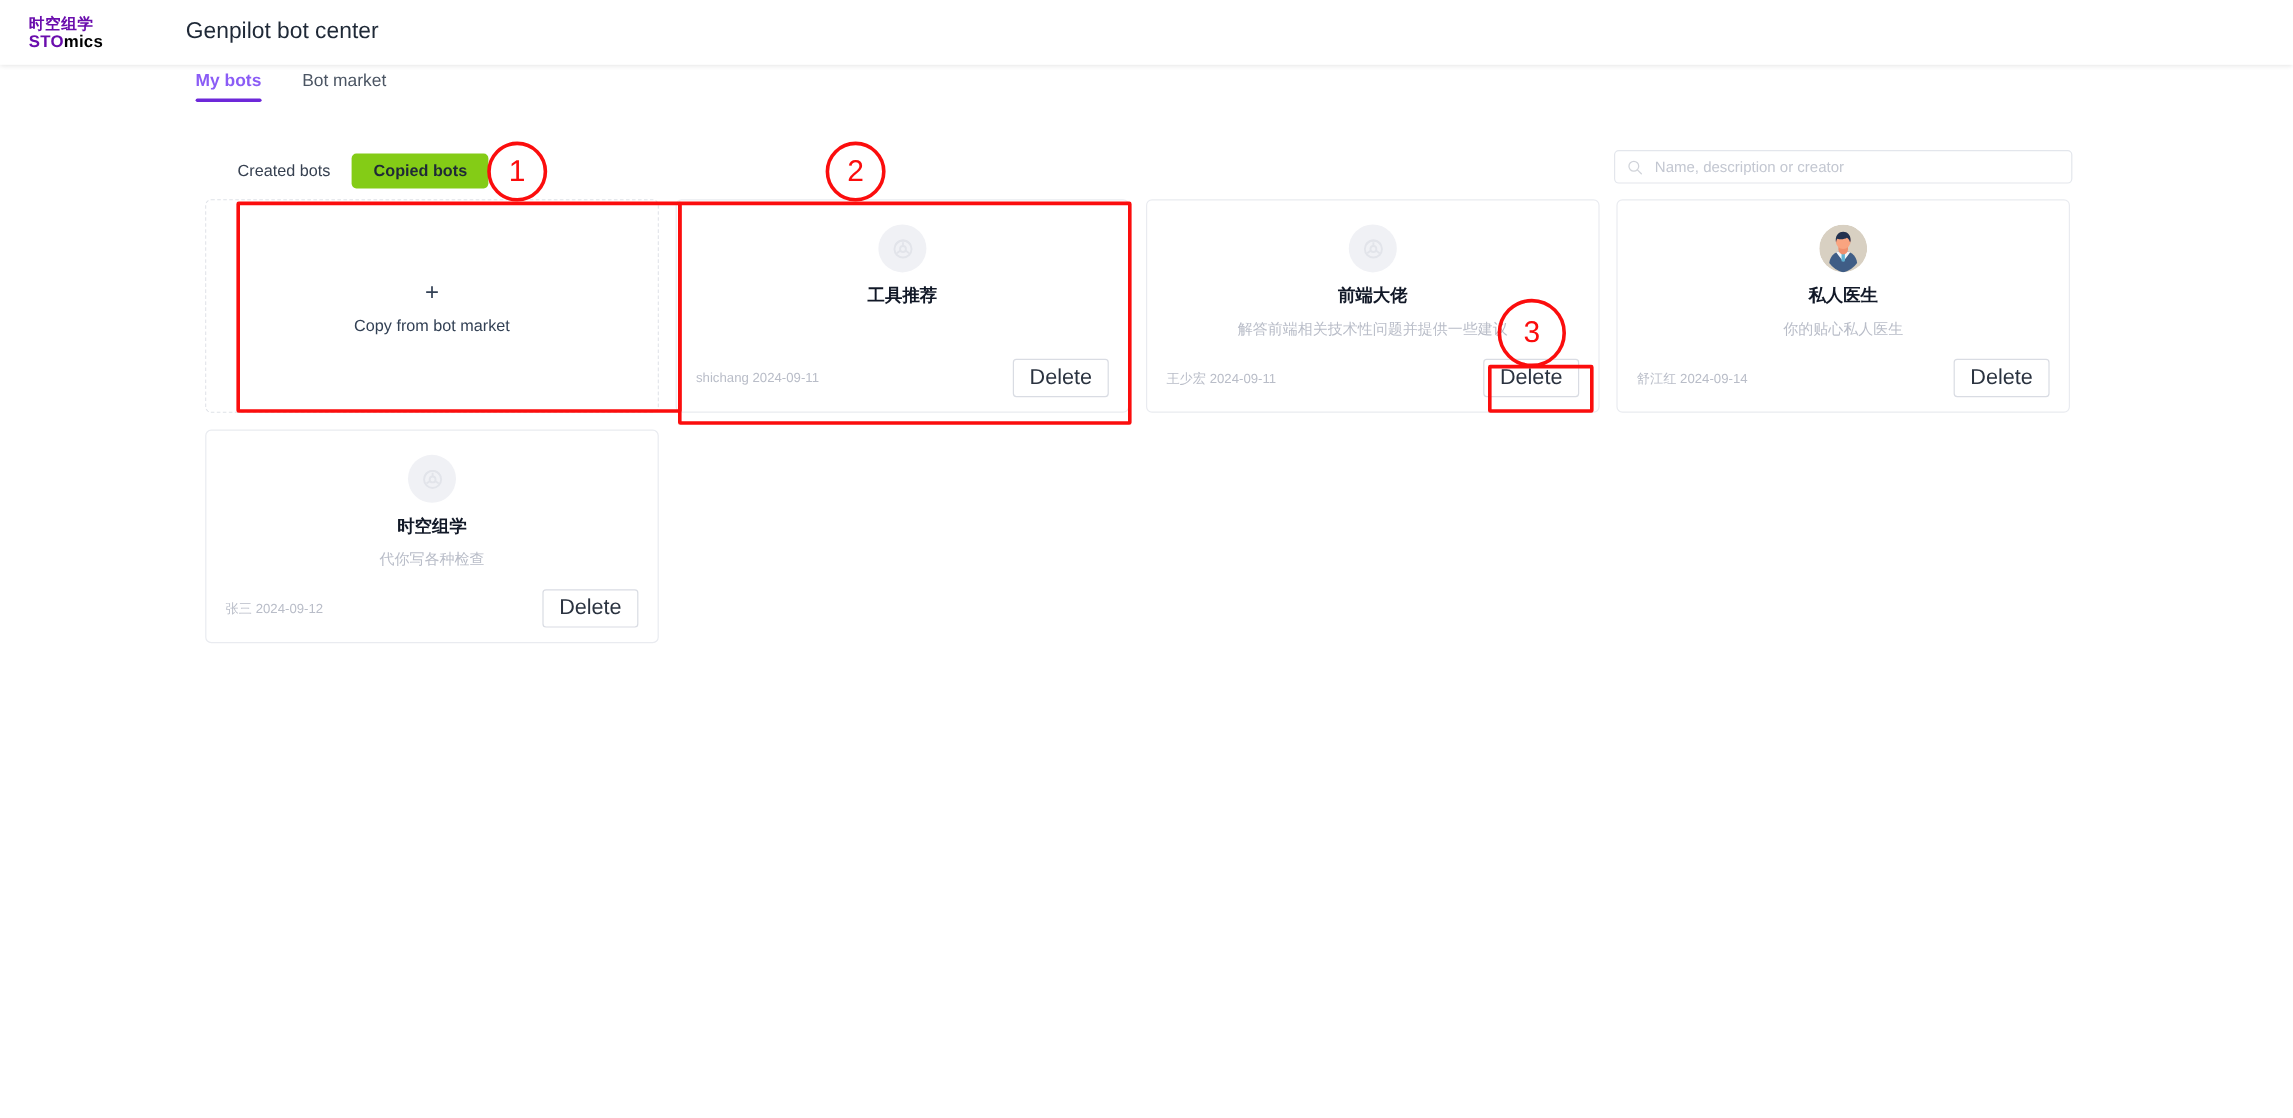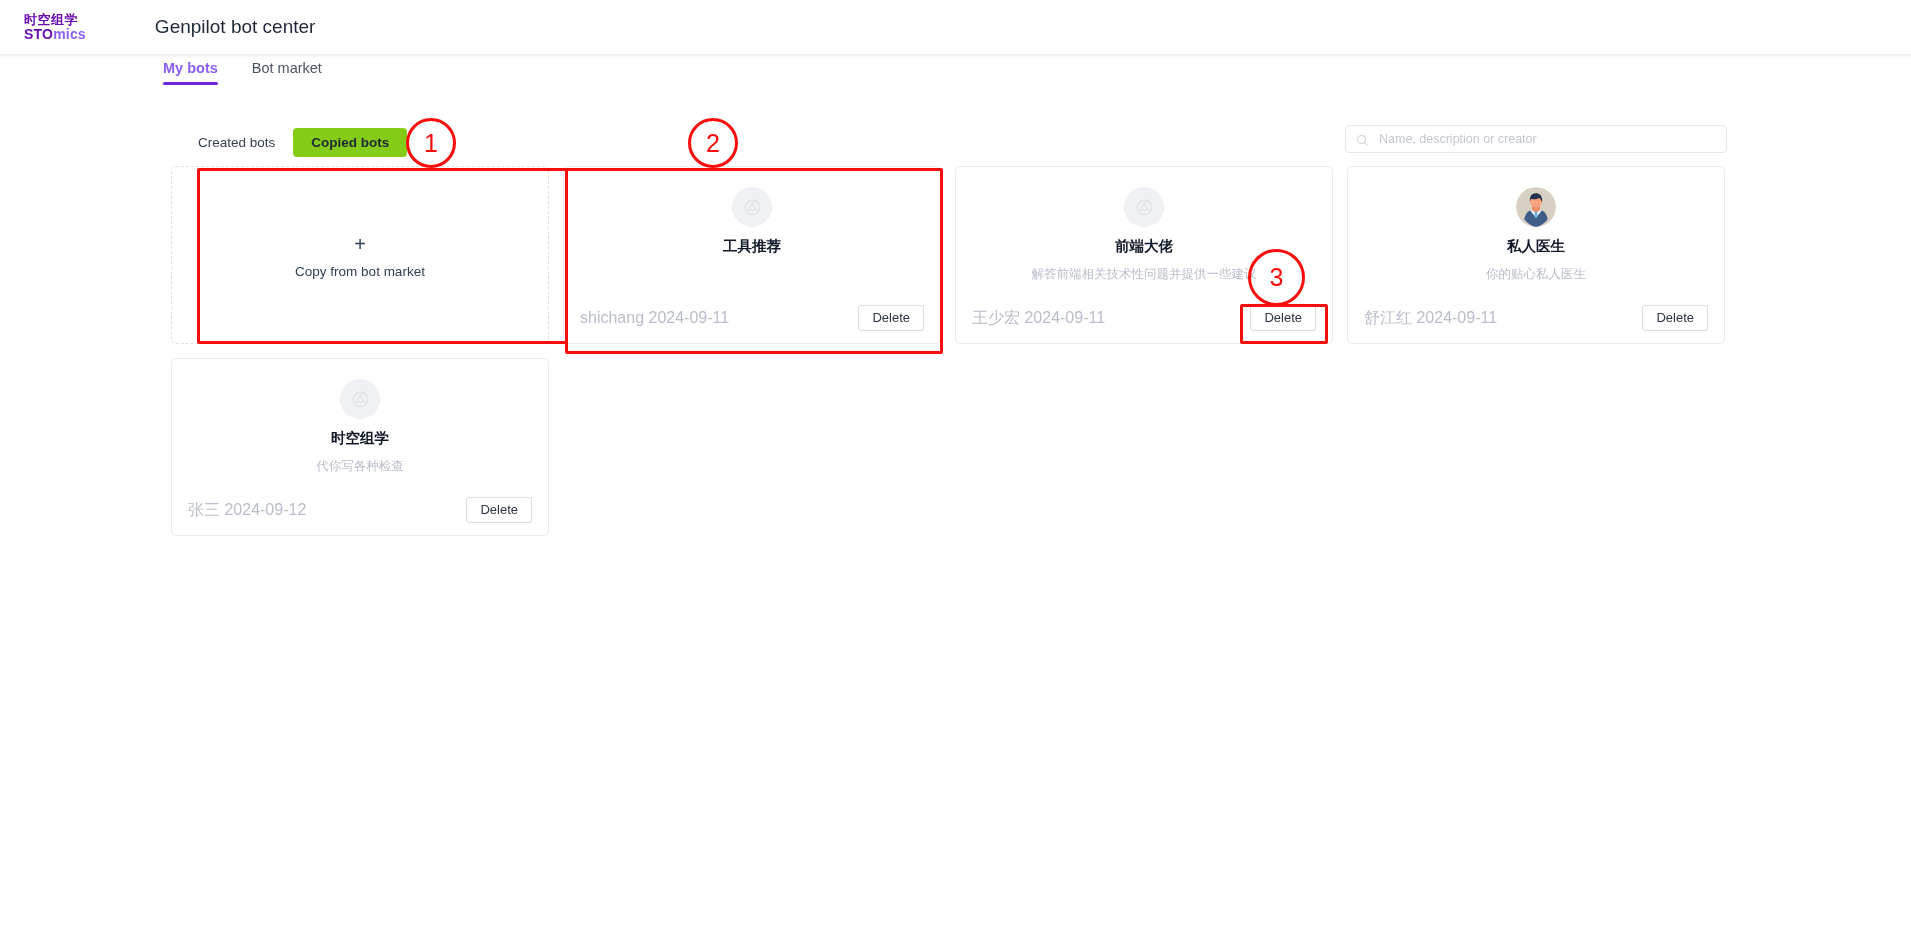--- a/index.html
+++ b/index.html
@@ -29,21 +29,21 @@
   }
   .logo-cn {
     font-size: 13px; font-weight: 700; color: #6a0dad;
     letter-spacing: .5px;
   }
   .logo-en {
     font-size: 14px; font-weight: 700; letter-spacing: .2px;
     margin-top: 1px;
   }
   .logo-en .sto { color: #6a0dad; }
-  .logo-en .mics { color: #8b5cf6; }
+  .logo-en .mics { color: #000000; }
   .app-title {
     margin-left: 22px;
     font-size: 19px; color: #1f2937; font-weight: 400;
   }
 
   
   .tabs {
     position: absolute; top: 60px; left: 163px;
     display: flex; align-items: flex-end; gap: 34px;
   }
@@ -132,24 +132,24 @@
   .card-desc {
     margin-top: 8px; text-align: center;
     font-size: 12.5px; line-height: 20px; color: #b9bdc8;
     max-height: 40px; overflow: hidden;
     padding: 0 2px;
   }
   .card-foot {
     margin-top: auto;
     display: flex; align-items: center; justify-content: space-between;
   }
-  .card-meta { font-size: 16px; color: #b9bdc8; }
+  .card-meta { font-size: 11px; color: #b9bdc8; }
   .delete-btn {
     font-family: inherit;
-    font-size: 13px; color: #2b3340;
+    font-size: 18px; color: #2b3340;
     background: #fff;
     border: 1px solid #d9dce3; border-radius: 3px;
     padding: 4px 13px; cursor: pointer;
     line-height: 1.2;
   }
 
   
   .anno-rect {
     position: absolute;
     border: 3px solid #fb0d0d;
@@ -255,21 +255,21 @@
         <path d="M20 22c-2.2 0-4.2.5-5.9 1.3L20 31l5.9-7.7A13.8 13.8 0 0 0 20 22z" fill="#f2f4f7"></path>
         <rect x="18.6" y="23" width="2.8" height="8" rx="1" fill="#5fb3d4"></rect>
         <path d="M16 16.5h8v4.5a4 4 0 0 1-8 0z" fill="#ef8f6d"></path>
         <ellipse cx="20" cy="13.8" rx="6.2" ry="6.8" fill="#f9a480"></ellipse>
         <path d="M13.8 13.2c0-4.4 2.7-7 6.2-7s6.2 2.6 6.2 7c0 .6-.2 1.3-.5 1.8-.5-2-1.4-3.3-2.6-3.9-1.9 1.3-5.4 1.6-8 .8-.6.7-1 1.9-1 3.1-.2-.5-.3-1.2-.3-1.8z" fill="#22314f"></path>
       </svg>
     </div>
     <div class="card-title">私人医生</div>
     <div class="card-desc">你的贴心私人医生</div>
     <div class="card-foot">
-      <span class="card-meta">舒江红 2024-09-11</span>
+      <span class="card-meta">舒江红 2024-09-14</span>
       <button class="delete-btn">Delete</button>
     </div>
   </div>
 
   <div class="card">
     <div class="bot-icon">
       <svg viewBox="0 0 24 24" width="19" height="19">
         <circle cx="12" cy="12" r="9" fill="none" stroke="#e2e4ea" stroke-width="2"></circle>
         <circle cx="12" cy="12" r="3.1" fill="none" stroke="#e2e4ea" stroke-width="2"></circle>
         <path d="M12 3 A9 9 0 0 1 19.8 7.5" stroke="#e2e4ea" stroke-width="2" fill="none"></path>

